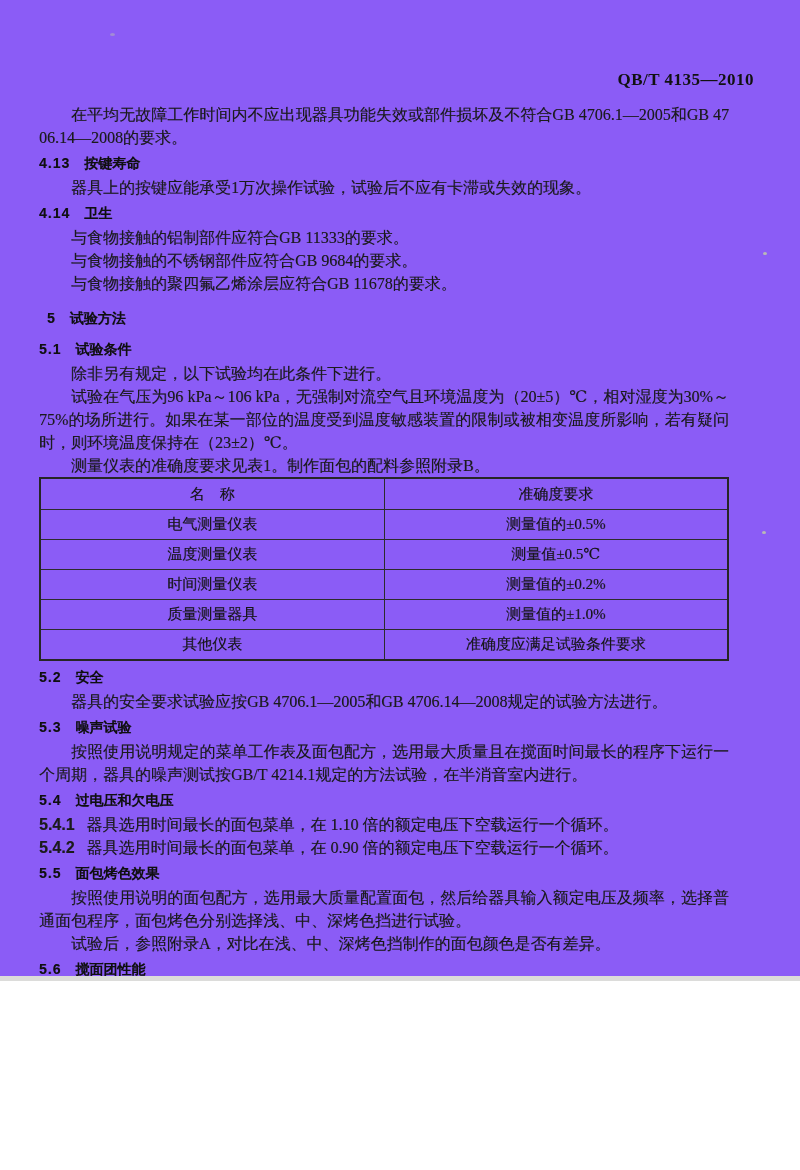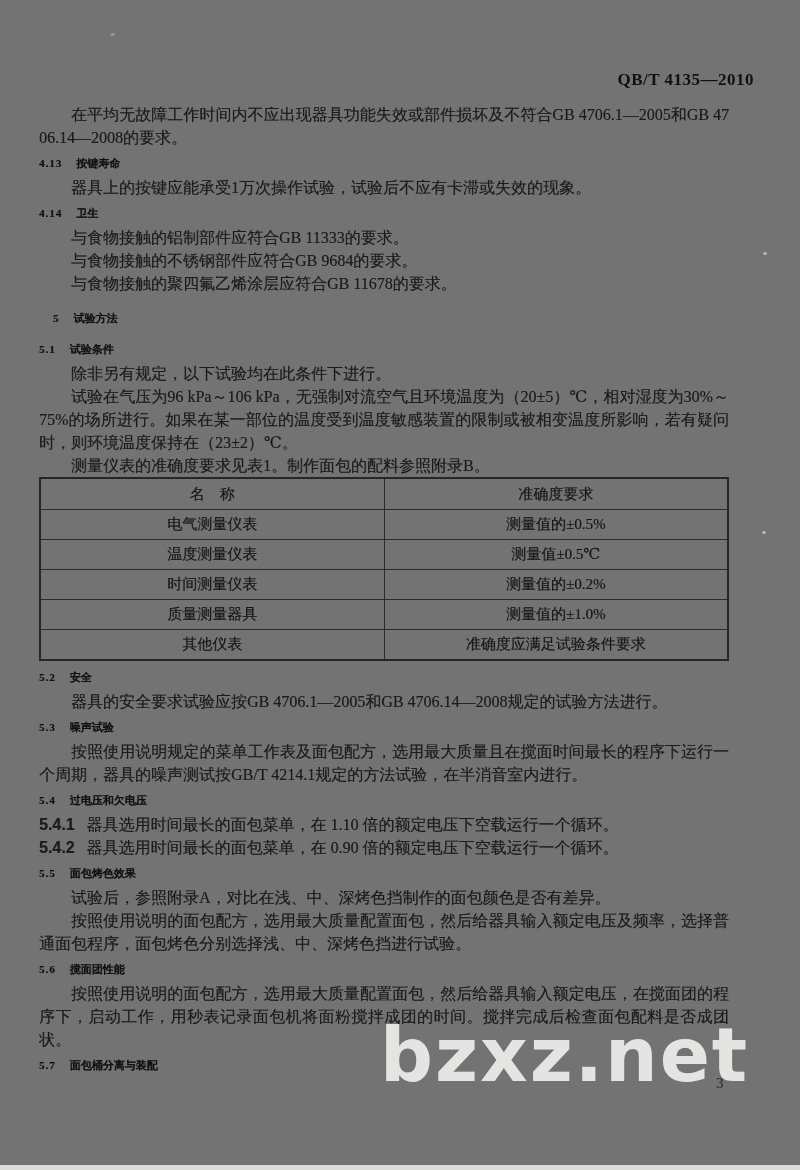--- a/index.html
+++ b/index.html
@@ -1,19 +1,19 @@
 <!DOCTYPE html>
 <html><head>
 <meta charset="utf-8">
 <style>
   html,body { margin:0; padding:0; background:#ffffff; }
   .page {
     position:relative;
-    width:800px; height:1170px;
-    background:#737373;
+    width:800px; height:981px;
+    background:#8b5cf6;
     font-family:"Liberation Serif","DejaVu Serif",serif;
     color:#1b1b1b;
     overflow:hidden;
   }
   .std-code {
     position:absolute; top:70px; right:46px;
     font-size:17px; font-weight:bold;
     letter-spacing:0.5px;
     color:#111;
     z-index:2;
@@ -23,26 +23,26 @@
     z-index:1;
     text-shadow:0.4px 0.2px 0 rgba(10,10,10,0.38);
   }
   p.body {
     margin:0; font-size:16px; line-height:23px;
     text-align:justify; text-indent:2em;
     word-break:break-all;
   }
   p.body.no-indent { text-indent:0; }
   .sec {
-    margin:3px 0 1px; font-size:11px; line-height:23px;
+    margin:3px 0 1px; font-size:14px; line-height:23px;
     font-weight:bold; color:#0f0f0f;
-    font-family:Liberation Serif, serif;
+    font-family:Liberation Sans, sans-serif;
   }
   .sec .num { margin-right:14px; letter-spacing:1px; }
-  .chapter { margin:12px 14px 8px; }
+  .chapter { margin:12px 8px 8px; }
   .subnum {
     font-family:"Liberation Sans","DejaVu Sans",sans-serif;
     font-weight:bold; margin-right:12px;margin-top:14px;
   }
   .tbl-caption {
     margin:4px 0 4px; text-align:center;
     font-family:"Liberation Sans","DejaVu Sans",sans-serif;
     font-weight:bold; font-size:15.5px; line-height:21px; color:#0f0f0f;
   }
   table.acc {
@@ -146,22 +146,22 @@
     <p class="body">器具的安全要求试验应按GB 4706.1—2005和GB 4706.14—2008规定的试验方法进行。</p>
 
     <h3 class="sec"><span class="num">5.3</span><span>噪声试验</span></h3>
     <p class="body">按照使用说明规定的菜单工作表及面包配方，选用最大质量且在搅面时间最长的程序下运行一个周期，器具的噪声测试按GB/T 4214.1规定的方法试验，在半消音室内进行。</p>
 
     <h3 class="sec"><span class="num">5.4</span><span>过电压和欠电压</span></h3>
     <p class="body no-indent"><span class="subnum">5.4.1</span><span>器具选用时间最长的面包菜单，在 1.10 倍的额定电压下空载运行一个循环。</span></p>
     <p class="body no-indent"><span class="subnum">5.4.2</span><span>器具选用时间最长的面包菜单，在 0.90 倍的额定电压下空载运行一个循环。</span></p>
 
     <h3 class="sec"><span class="num">5.5</span><span>面包烤色效果</span></h3>
+    <p class="body">按照使用说明的面包配方，选用最大质量配置面包，然后给器具输入额定电压及频率，选择普通面包程序，面包烤色分别选择浅、中、深烤色挡进行试验。</p>
     <p class="body">试验后，参照附录A，对比在浅、中、深烤色挡制作的面包颜色是否有差异。</p>
-    <p class="body">按照使用说明的面包配方，选用最大质量配置面包，然后给器具输入额定电压及频率，选择普通面包程序，面包烤色分别选择浅、中、深烤色挡进行试验。</p>
 
     <h3 class="sec"><span class="num">5.6</span><span>搅面团性能</span></h3>
     <p class="body">按照使用说明的面包配方，选用最大质量配置面包，然后给器具输入额定电压，在搅面团的程序下，启动工作，用秒表记录面包机将面粉搅拌成团的时间。搅拌完成后检查面包配料是否成团状。</p>
 
     <h3 class="sec"><span class="num">5.7</span><span>面包桶分离与装配</span></h3>
 
   </div>
 
   <div class="page-num">3</div>
   <div class="bottom-strip"></div>

